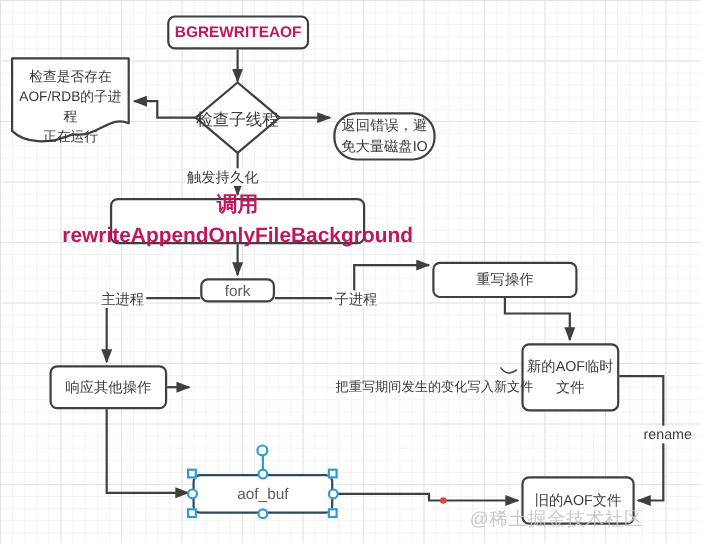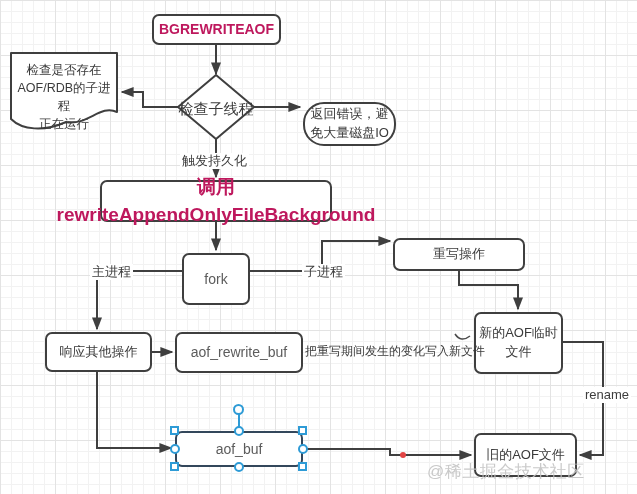--- a/index.html
+++ b/index.html
@@ -94,39 +94,38 @@
 
   <div class="shape-lbl" style="left:13px;top:61px;width:102px;font-size:12.5px;line-height:1.45;">检查是否存在
 AOF/RDB的子进程
 正在运行</div>
 
   <div class="shape-lbl" style="left:166px;top:100px;width:100px;font-size:15px;">检查子线程</div>
 
   <div class="node" style="left:303px;top:102px;width:93px;height:44px;border-radius:21px;">返回错误，避
 免大量磁盘IO</div>
 
-  <div class="lbl" style="left:180px;top:153px;">触发持久化</div>
+  <div class="lbl" style="left:168px;top:153px;">触发持久化</div>
 
   <div class="node bold" style="left:100px;top:180px;width:232px;height:42px;font-size:19px;line-height:1.5;">调用
 rewriteAppendOnlyFileBackground</div>
 
-  <div class="node code" style="left:182px;top:253px;width:68px;height:52px;">fork</div>
+  <div class="node code" style="left:182px;top:253px;width:68px;height:22px;">fork</div>
 
   <div class="lbl" style="left:90px;top:264px;">主进程</div>
 
   <div class="lbl" style="left:302px;top:264px;">子进程</div>
 
   <div class="node" style="left:393px;top:238px;width:132px;height:33px;text-align:right;">重写操作</div>
 
   <div class="node" style="left:474px;top:312px;width:89px;height:62px;">新的AOF临时
 文件</div>
 
   <div class="node" style="left:45px;top:332px;width:107px;height:40px;">响应其他操作</div>
 
-  <div class="node code" style="left:175px;top:332px;width:128px;height:41px;">aof_rewrite_buf</div>
 
   <div class="lbl naked" style="left:303px;top:344px;">把重写期间发生的变化写入新文件</div>
 
   <div class="node code" id="n-aofbuf" style="left:175px;top:431px;width:128px;height:36px;text-align:right;">aof_buf</div>
 
   <div class="node" style="left:474px;top:433px;width:103px;height:44px;">旧的AOF文件</div>
 
   <div class="lbl" style="left:583px;top:387px;">rename</div>
 
   <div class="h-stem" style="left:238px;top:414px;height:17px;"></div>

